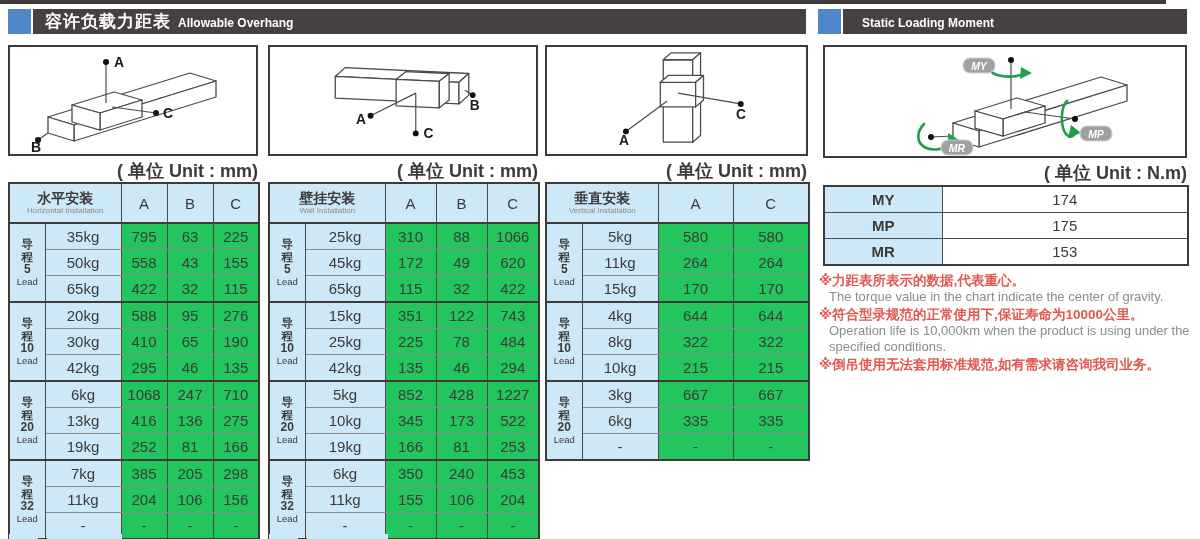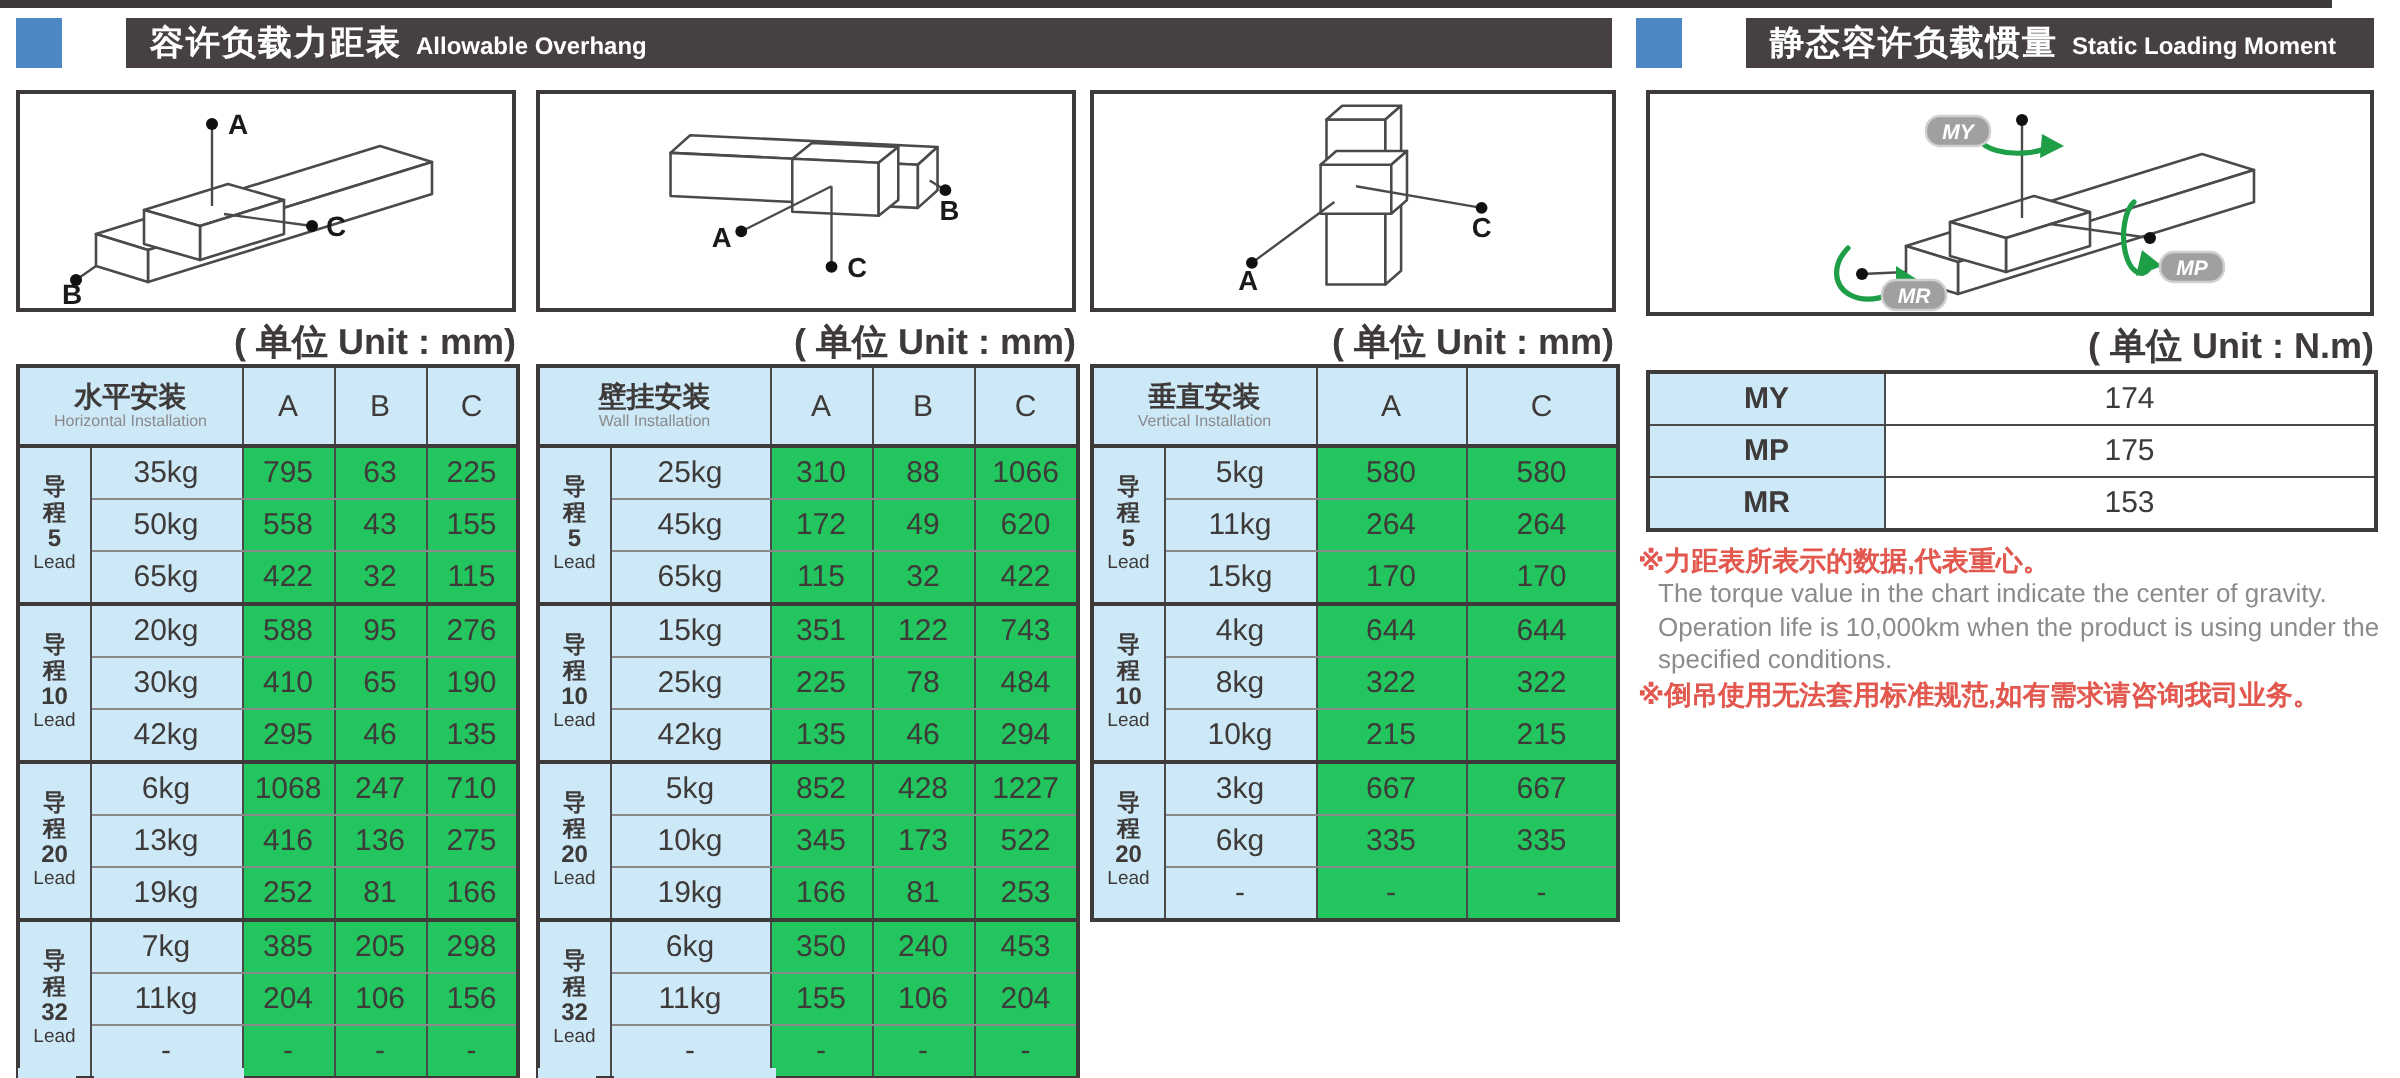--- a/index.html
+++ b/index.html
@@ -5,21 +5,21 @@
   html,body{margin:0;padding:0;}
   body{
     width:1200px;height:539px;position:relative;background:#ffffff;
     font-family:"Liberation Sans","DejaVu Sans",sans-serif;
     color:#3d3a39;overflow:hidden;
   }
   .abs{position:absolute;}
   
   .top-rule{left:0;top:0;width:1166px;height:4px;background:#3d3a39;}
   
-  .sec-hdr{top:9px;height:25px;display:flex;align-items:stretch;gap:30px;}
+  .sec-hdr{top:9px;height:25px;display:flex;align-items:stretch;}
   .sec-hdr .sq{width:23px;background:#4e87c6;margin-right:2px;}
   .sec-hdr .bar{background:#474040;color:#fff;display:flex;align-items:center;padding:0 10px 0 12px;flex:1;white-space:nowrap;overflow:hidden;}
   .sec-hdr .cn{font-size:17px;font-weight:bold;letter-spacing:1px;}
   .sec-hdr .en{font-size:12px;font-weight:bold;margin-left:7px;position:relative;top:1px;}
   #hdr-left{left:8px;width:798px;}
   #hdr-right{left:818px;width:369px;}
   
   .diagbox{top:45px;height:111px;border:2px solid #3d3a39;background:#fff;box-sizing:border-box;}
   #box1{left:8px;width:250px;}
   #box2{left:268px;width:270px;}
@@ -82,21 +82,20 @@
   <div class="sq"></div>
   <div class="bar">
     <span class="cn">容许负载力距表</span>
     <span class="en">Allowable Overhang</span>
   </div>
 </div>
 
 <div id="hdr-right" class="abs sec-hdr">
   <div class="sq"></div>
   <div class="bar">
-    <span class="cn">静态容许负载惯量</span>
     <span class="en">Static Loading Moment</span>
   </div>
 </div>
 
 <div id="box1" class="abs diagbox">
   <svg viewBox="0 0 246 107">
     <g class="lineart">
       <polygon points="38,70 180,26 206,34 64,78"></polygon>
       <polygon points="64,78 206,34 206,50 64,94"></polygon>
       <polygon points="38,70 64,78 64,94 38,86"></polygon>
@@ -535,20 +534,21 @@
           <td class="m-label">MR</td>
           <td class="m-value">153</td>
         </tr>
       </tbody>
     </table>
   </div>
 
 <div id="notes" class="abs">
     <div class="note-cn">※力距表所表示的数据,代表重心。</div>
     <div class="note-en">The torque value in the chart indicate the center of gravity.</div>
+    <div class="note-cn">※符合型录规范的正常使用下,保证寿命为10000公里。</div>
     <div class="note-en">Operation life is 10,000km when the product is using under the specified conditions.</div>
     <div class="note-cn">※倒吊使用无法套用标准规范,如有需求请咨询我司业务。</div>
   </div>
 
 <div id="cut1a" class="abs cut"></div>
 <div id="cut1b" class="abs cut"></div>
 <div id="cut2a" class="abs cut"></div>
 <div id="cut2b" class="abs cut"></div>
 
 </body></html>

